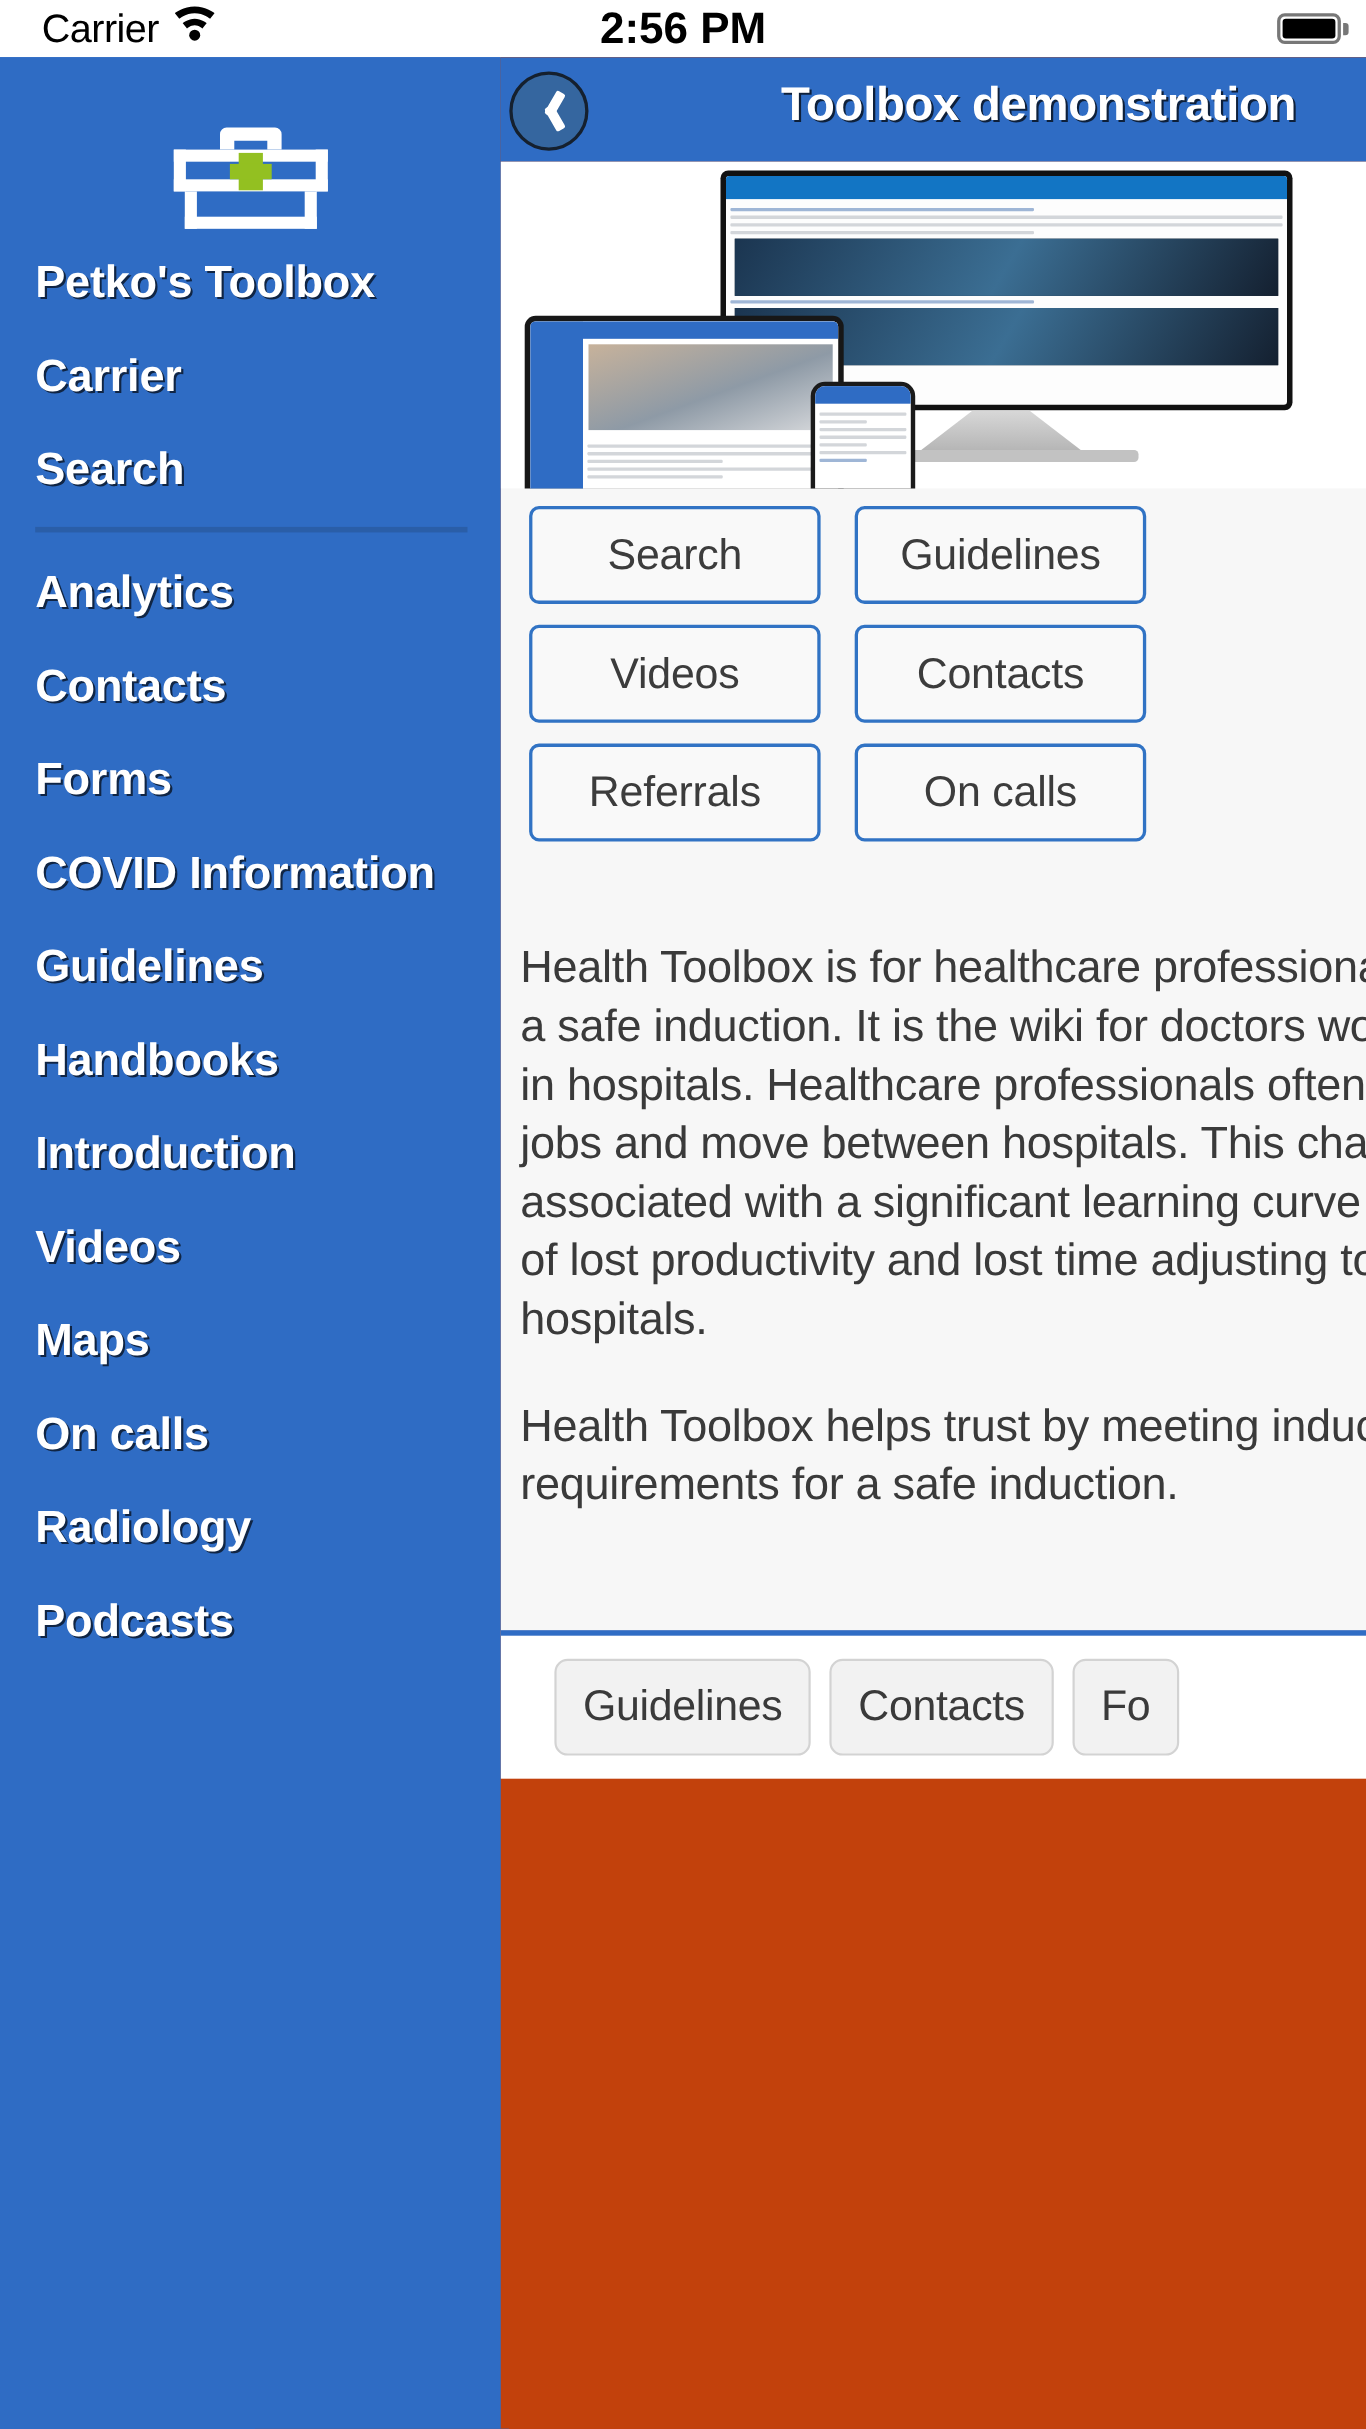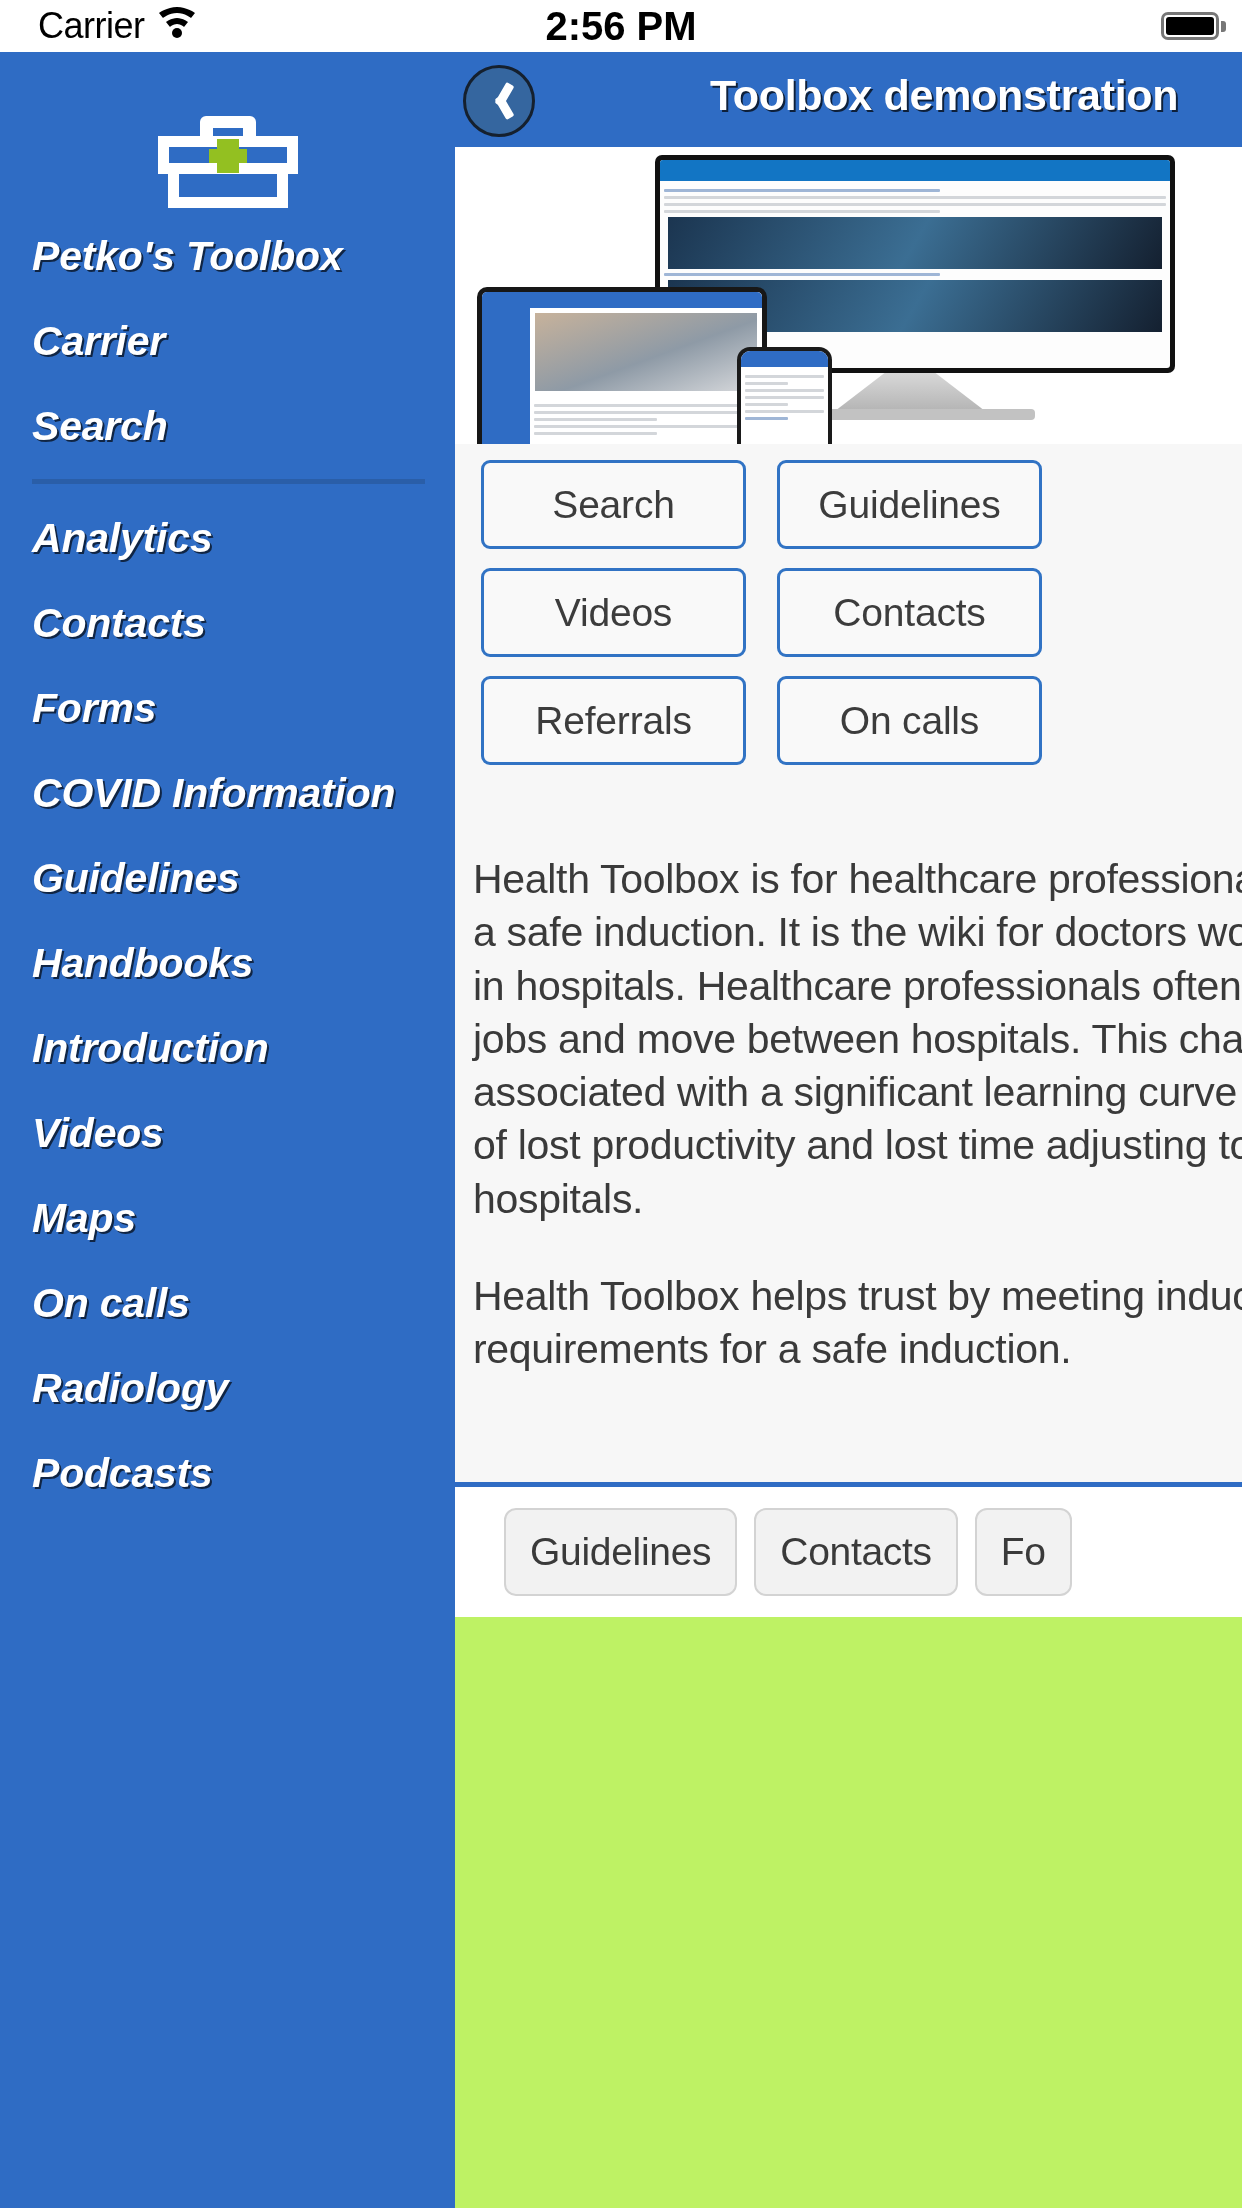--- a/index.html
+++ b/index.html
@@ -36,21 +36,21 @@
   }
   .battery-fill { flex:1; background:#000; border-radius:3px; }
   .battery-nub {
     width:5px; height:11px; background:#777; border-radius:0 3px 3px 0;
     align-self:center; margin-left:2px;
   }
 
   
   #drawer {
     position:absolute; top:52px; left:0; width:455px; height:2156px;
-    background:#2F6CC4; overflow:hidden;font-style:italic;
+    background:#2F6CC4; overflow:hidden;
   }
   #drawer-logo {
     position:absolute; top:56px; left:0; width:455px;
     display:flex; justify-content:center;
   }
   #drawer-menu {
     position:absolute; top:162px; left:0; width:455px;
   }
   .menu-item {
     height:85px; display:flex; align-items:center;
@@ -61,21 +61,21 @@
     white-space:nowrap;
   }
   .menu-separator {
     height:5px; background:#2A5EA8;
     margin:10px 30px 12px 32px;
   }
 
   
   #detail {
     position:absolute; top:52px; left:455px; width:787px; height:2156px;
-    background:#bef264; overflow:hidden;
+    background:#c2410c; overflow:hidden;
   }
   #detail-navbar {
     position:absolute; top:0; left:0; width:787px; height:95px;
     background:#2F6CC4;
   }
   #back-button {
     position:absolute; left:8px; top:13px;
     width:72px; height:72px; border-radius:50%;
     background:#35669F; border:3px solid #15202E;
     display:flex; align-items:center; justify-content:center;

